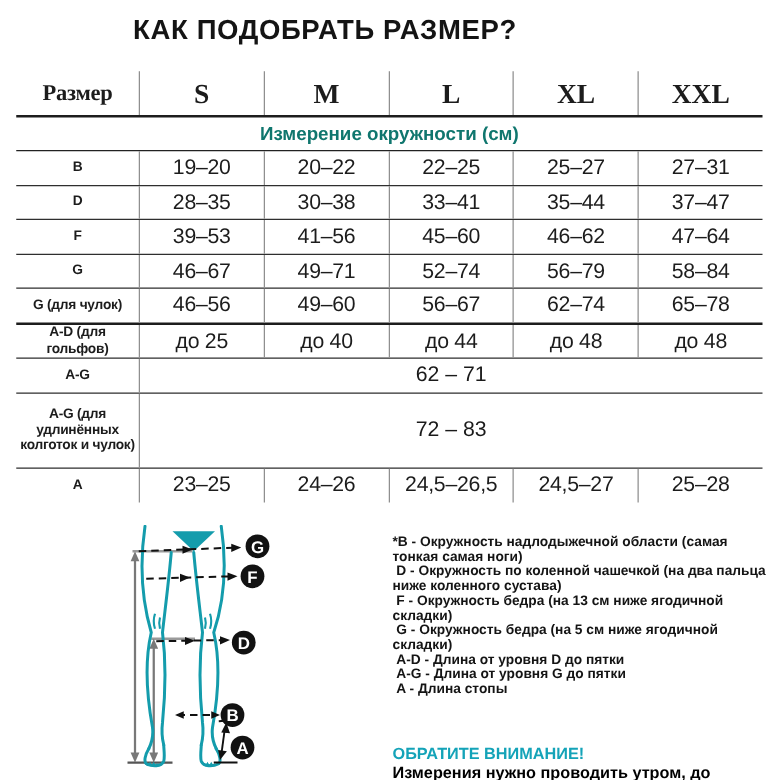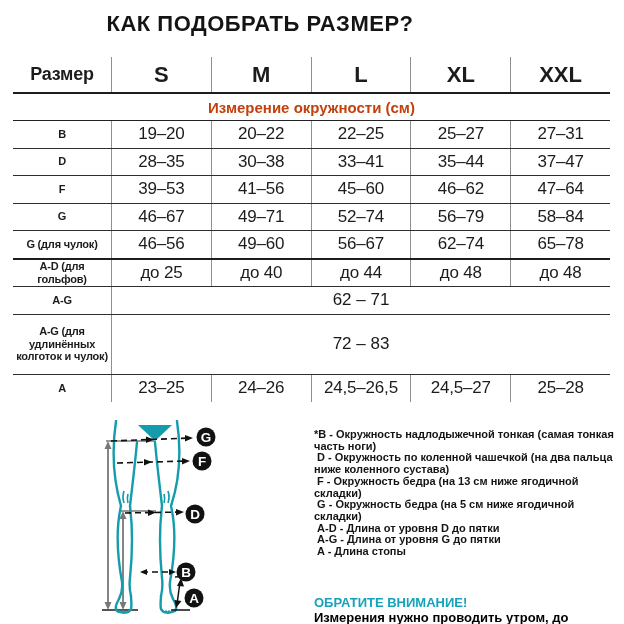--- a/index.html
+++ b/index.html
@@ -11,25 +11,25 @@
          font-size:22px;font-weight:700;letter-spacing:.5px;color:#141414;}
 
   
   .sizetable{position:absolute;left:13px;top:57px;width:597px;}
   .row{display:flex;align-items:stretch;border-bottom:1.5px solid #2e2e2e;}
   .cell{flex:1;display:flex;align-items:center;justify-content:center;
         font-size:17px;letter-spacing:-.2px;color:#1c1c1c;}
   .cell + .cell{border-left:1px solid #8f8f8f;}
   .label-cell{flex:0 0 98px;font-size:11px;font-weight:700;text-align:center;
               line-height:1.15;padding:1px 2px;box-sizing:border-box;}
-  .header-row{height:35px;border-bottom:2.5px solid #1d1d1d;}
+  .header-row{height:35px;border-bottom:2.5px solid #1d1d1d;font-family:Liberation Serif, serif;}
   .header-row .label-cell{font-size:18px;font-weight:700;}
   .size-cell{font-size:22px;font-weight:700;letter-spacing:0;}
   .section-hdr{height:26px;display:flex;align-items:center;justify-content:center;
-               font-size:15px;font-weight:700;border-bottom:1.5px solid #222;color:#c2410c;}
+               font-size:15px;font-weight:700;border-bottom:1.5px solid #222;color:#0f766e;}
   .section-hdr.len{height:28px;border-bottom:2px solid #1d1d1d;}
   .r-std{height:26.5px;}
   .r-long{height:59px;}
   .r-last{border-bottom:none;height:27px;}
   .merged-cell{flex:1;border-left:1px solid #8f8f8f;display:flex;align-items:center;
                justify-content:center;font-size:17px;text-align:center;}
   .thick{border-bottom-width:2px;border-bottom-color:#1d1d1d;}
 
   
   .diagram{position:absolute;left:80px;top:420px;width:150px;height:202px;}
@@ -214,21 +214,21 @@
       <circle cx="115" cy="94" r="9.5" fill="#121212"></circle>
       <text x="115" y="99" text-anchor="middle" font-size="13.5" font-weight="700" fill="#ffffff" font-family="Liberation Sans, sans-serif">D</text>
       <circle cx="106" cy="152" r="9.5" fill="#121212"></circle>
       <text x="106" y="157" text-anchor="middle" font-size="13.5" font-weight="700" fill="#ffffff" font-family="Liberation Sans, sans-serif">B</text>
       <circle cx="114" cy="178" r="9.5" fill="#121212"></circle>
       <text x="114" y="183" text-anchor="middle" font-size="13.5" font-weight="700" fill="#ffffff" font-family="Liberation Sans, sans-serif">A</text>
     </g>
   </svg>
 
   <div class="legend">
-    <div class="legend-item">*B - Окружность надлодыжечной тонкая (самая тонкая часть ноги)</div>
+    <div class="legend-item">*B - Окружность надлодыжечной области (самая тонкая самая ноги)</div>
     <div class="legend-item"> D - Окружность по коленной чашечкой (на два пальца ниже коленного сустава)</div>
     <div class="legend-item"> F - Окружность бедра (на 13 см ниже ягодичной складки)</div>
     <div class="legend-item"> G - Окружность бедра (на 5 см ниже ягодичной складки)</div>
     <div class="legend-item"> A-D - Длина от уровня D до пятки</div>
     <div class="legend-item"> A-G - Длина от уровня G до пятки</div>
     <div class="legend-item"> A - Длина стопы</div>
   </div>
 
   <div class="notice">
     <div class="notice-title">ОБРАТИТЕ ВНИМАНИЕ!</div>

